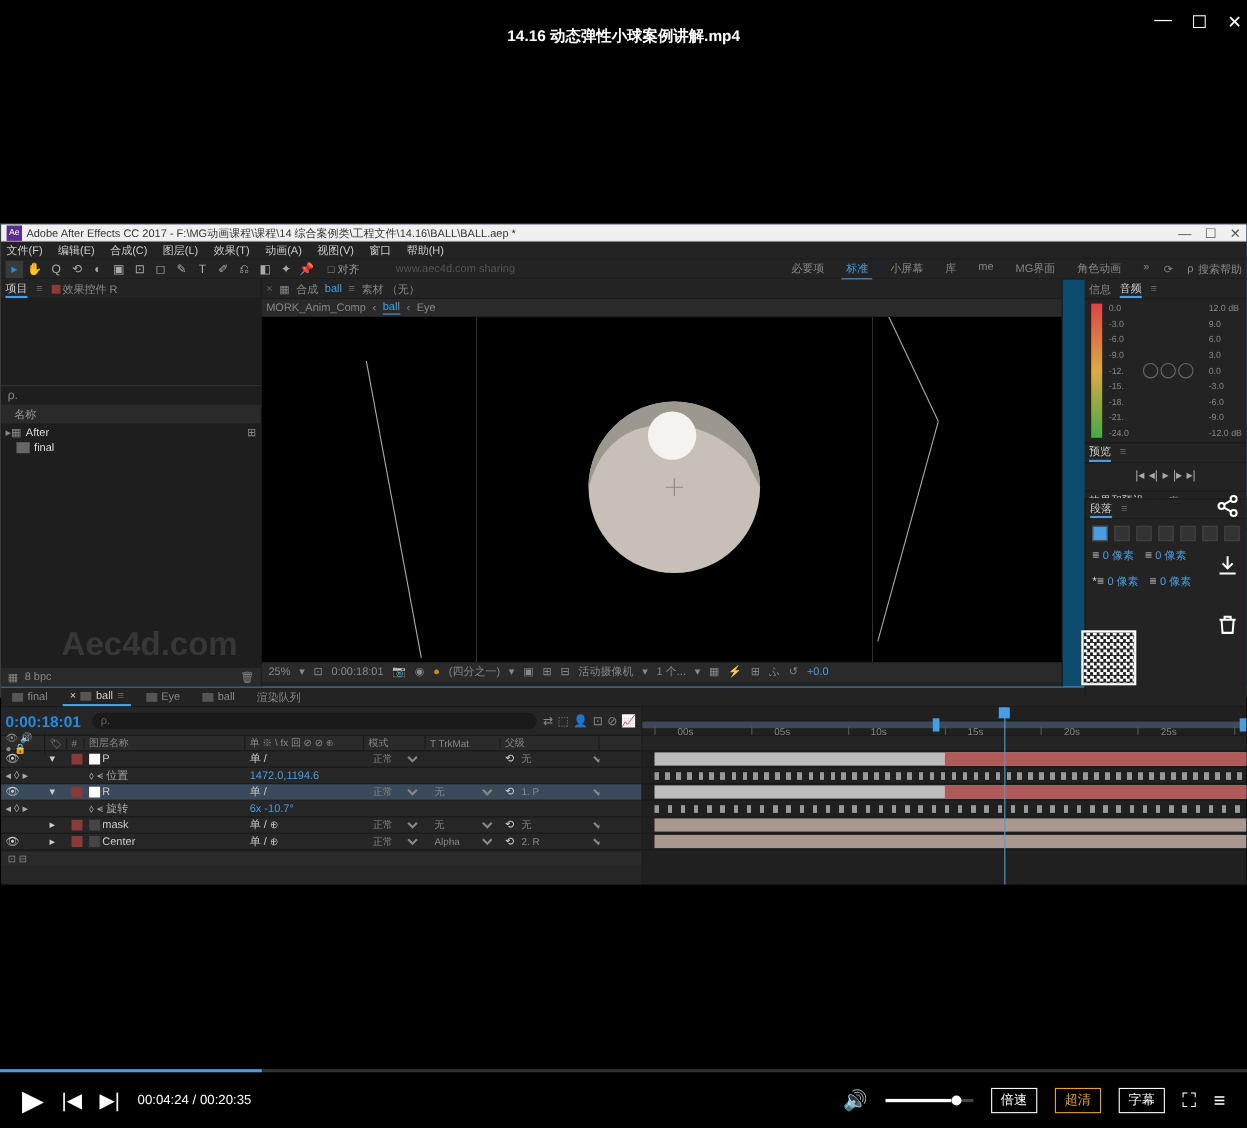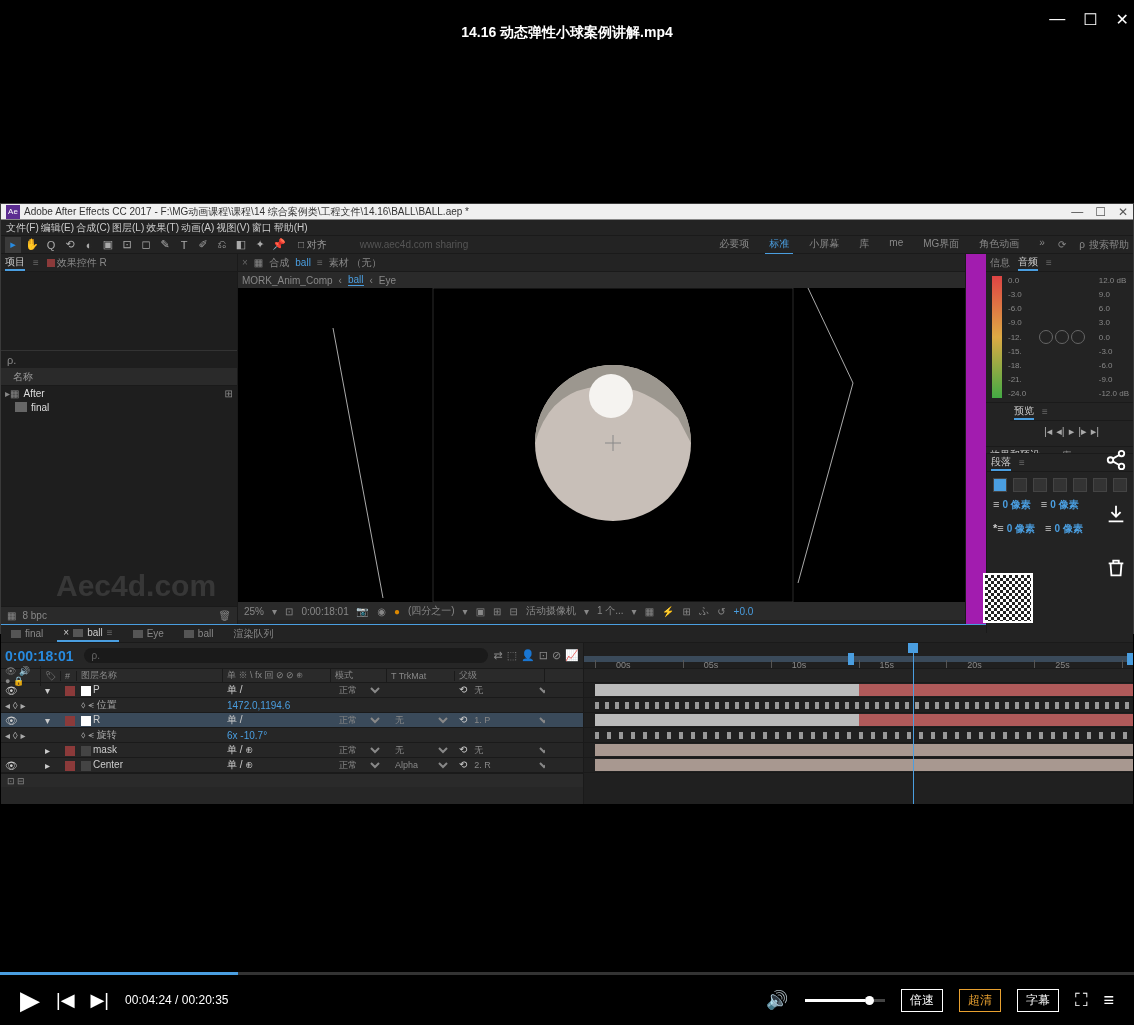--- a/index.html
+++ b/index.html
@@ -8,25 +8,25 @@
 
 .video-container { position: absolute; top: 0; left: 0; width: 1134px; height: 1025px; background: #000; }
 
 
 .title-bar { position: absolute; top: 0; left: 0; width: 100%; height: 42px; background: #000; display: flex; align-items: flex-end; justify-content: center; }
 .title-bar .title { color: #fff; font-size: 14px; font-weight: bold; }
 .title-bar .controls { position: absolute; right: 5px; top: 10px; display: flex; gap: 18px; }
 .title-bar .controls span { color: #fff; font-size: 16px; cursor: pointer; }
 
 
-.ae-window { position: absolute; top: 203px; left: 0; width: 1134px; height: 431px; background: #a21caf; border: 1px solid #3a3a3a; }
+.ae-window { position: absolute; top: 203px; left: 0; width: 1134px; height: 431px; background: #0c4a6e; border: 1px solid #3a3a3a; }
 .ae-titlebar { height: 16px; background: #f0f0f0; color: #333; display: flex; align-items: center; padding: 0 5px; font-size: 10px; border-bottom: 1px solid #888; }
 .ae-titlebar .icon { width: 14px; height: 14px; background: #5c2d91; color: #fff; font-size: 8px; display: inline-flex; align-items: center; justify-content: center; margin-right: 4px; }
 .ae-titlebar .win-controls { margin-left: auto; display: flex; gap: 12px; color: #555; font-size: 12px; }
-.ae-menubar { height: 16px; background: #232323; color: #ccc; display: flex; align-items: center; padding: 0 5px; font-size: 10px; gap: 2px; border-bottom: 1px solid #1a1a1a; }
+.ae-menubar { height: 16px; background: #232323; color: #ccc; display: flex; align-items: center; padding: 0 5px; font-size: 10px; gap: 14px; border-bottom: 1px solid #1a1a1a; }
 .ae-menubar span { cursor: pointer; }
 
 
 .ae-toolbar { height: 18px; background: #232323; border-bottom: 1px solid #1a1a1a; display: flex; align-items: center; padding: 0 4px; gap: 3px; font-size: 10px; }
 .ae-toolbar .tool { width: 16px; height: 16px; display: inline-flex; align-items: center; justify-content: center; color: #aaa; cursor: pointer; font-size: 11px; }
 .ae-toolbar .tool.sel { background: #3a3a3a; color: #288be0; }
 .ae-toolbar .snap { margin-left: 8px; color: #999; }
 .ae-toolbar .workspace-tabs { margin-left: auto; display: flex; gap: 12px; font-size: 10px; }
 .ae-toolbar .workspace-tabs span { color: #888; cursor: pointer; padding: 2px 4px; }
 .ae-toolbar .workspace-tabs span.active { color: #4a9ee0; border-bottom: 2px solid #4a9ee0; }
@@ -66,21 +66,21 @@
 .comp-footer .blue { color: #4a9ee0; }
 
 
 .audio-panel { border-bottom: 1px solid #1a1a1a; }
 .audio-meters { height: 130px; display: flex; padding: 4px; gap: 4px; font-size: 8px; color: #888; }
 .audio-meter-bar { width: 10px; background: linear-gradient(to bottom, #d44, #da4, #4a4); margin: 0 2px; }
 .audio-scale { display: flex; flex-direction: column; justify-content: space-between; font-size: 8px; }
 .audio-knobs { flex: 1; display: flex; align-items: center; justify-content: center; gap: 2px; }
 .knob { width: 14px; height: 14px; border: 1px solid #666; border-radius: 50%; }
 
-.preview-panel { border-bottom: 1px solid #1a1a1a; padding-bottom: 4px; padding-left: 24px; }
+.preview-panel { border-bottom: 1px solid #1a1a1a; padding-bottom: 4px; }
 .preview-controls { display: flex; justify-content: center; gap: 4px; padding: 4px; }
 .preview-controls span { color: #aaa; font-size: 11px; cursor: pointer; }
 
 .effects-panel { flex: 1; }
 .effects-search { padding: 2px 6px; color: #888; border-bottom: 1px solid #1a1a1a; font-size: 10px; }
 .effects-list { overflow: hidden; }
 .effects-list .item { padding: 1px 4px; color: #aaa; font-size: 10px; cursor: pointer; white-space: nowrap; }
 .effects-list .item::before { content: "▸ "; color: #666; }
 
 
@@ -128,21 +128,21 @@
 .keyframes { position: absolute; top: 4px; height: 7px; display: flex; }
 .playhead { position: absolute; top: 0; width: 1px; height: 100%; background: #4a9ee0; left: 60%; }
 .playhead::before { content: ""; position: absolute; top: 0; left: -5px; width: 10px; height: 10px; background: #4a9ee0; }
 .workarea { position: absolute; top: 13px; height: 6px; background: #3a4a5a; left: 0; right: 0; }
 .workarea .handle { position: absolute; width: 6px; height: 12px; background: #4a9ee0; top: -3px; }
 
 .timeline-footer { height: 14px; background: #2a2a2a; display: flex; align-items: center; padding: 0 6px; gap: 6px; font-size: 9px; color: #888; border-top: 1px solid #1a1a1a; }
 
 
 .paragraph-panel { position: absolute; right: 0; bottom: 0; width: 147px; height: 180px; background: #232323; border-top: 1px solid #1a1a1a; border-left: 1px solid #1a1a1a; margin-top: 44px; }
-.para-body { padding: 6px; display: flex; flex-wrap: wrap; gap: 6px; font-weight: bold; }
+.para-body { padding: 6px; display: flex; flex-wrap: wrap; gap: 6px; }
 .para-btn { width: 14px; height: 14px; background: #333; border: 1px solid #444; }
 .para-btn.active { background: #4a9ee0; }
 .para-val { color: #4a9ee0; font-size: 10px; }
 
 
 .side-icons { position: absolute; right: 3px; top: 445px; display: flex; flex-direction: column; gap: 24px; z-index: 10; }
 .side-icons .icn { width: 30px; height: 30px; color: #fff; display: flex; align-items: center; justify-content: center; font-size: 18px; cursor: pointer; }
 
 
 .qr { position: absolute; right: 100px; bottom: 10px; width: 50px; height: 50px; background: repeating-conic-gradient(#fff 0 25%, #222 0 50%) 0 0/6px 6px; border: 2px solid #fff; }

